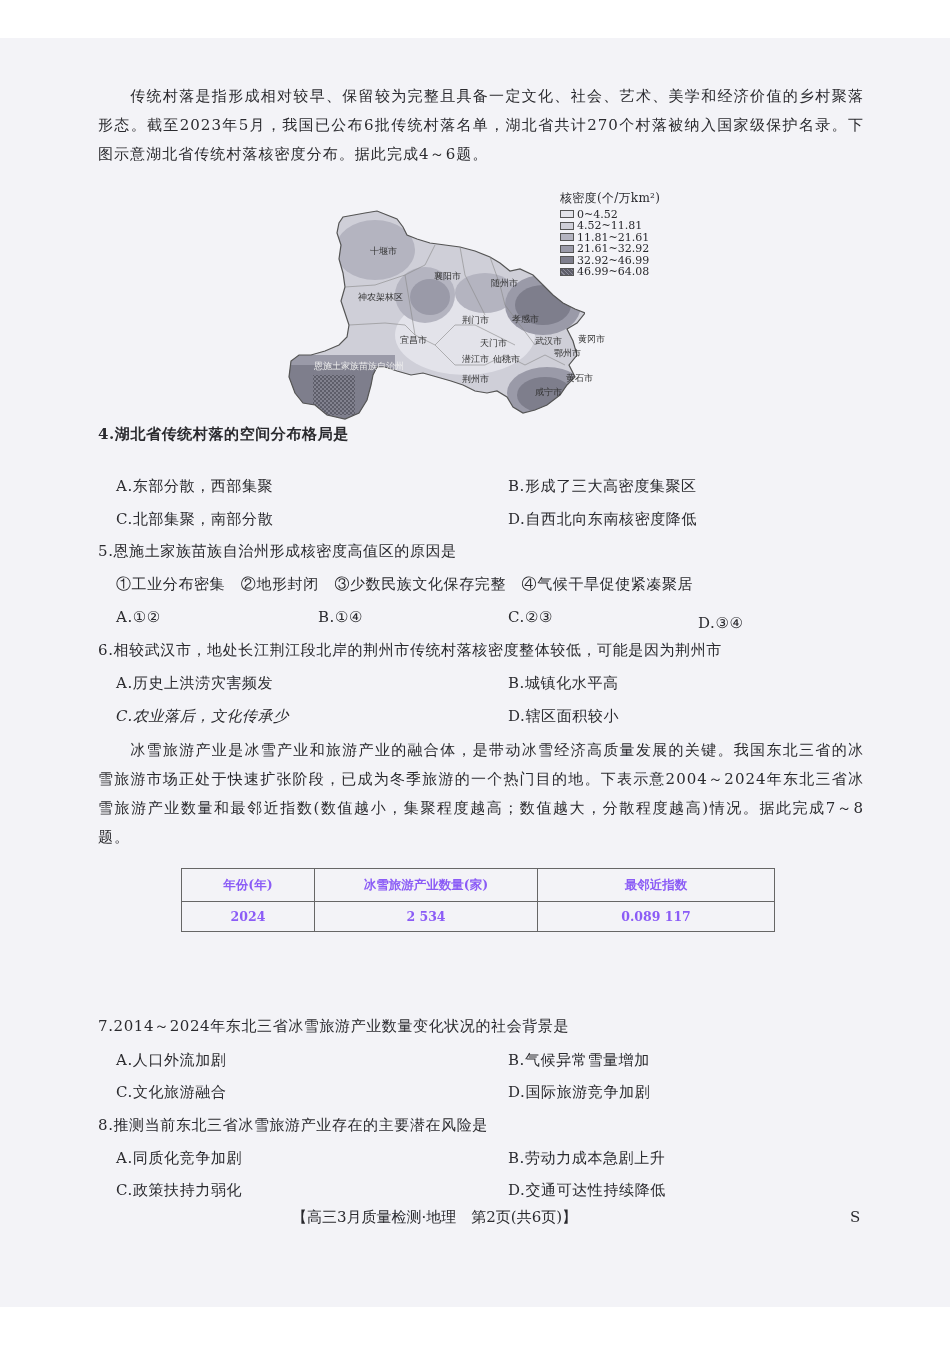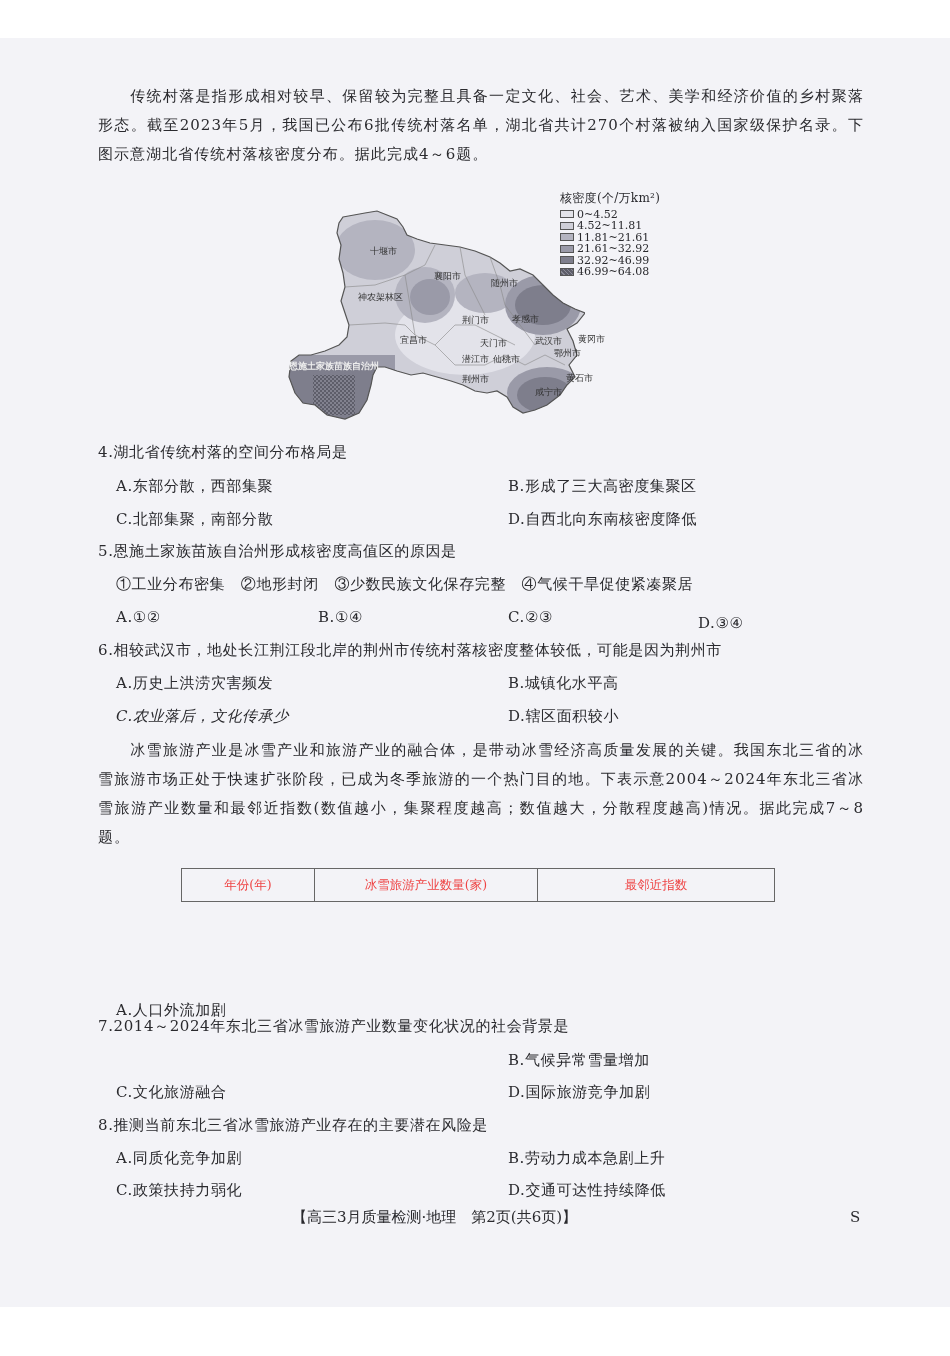--- a/index.html
+++ b/index.html
@@ -12,21 +12,21 @@
   .q { left:98px; }
   .opt { font-size:15px; }
   .map { position:absolute; left:285px; top:205px; width:300px; height:215px; }
   .legend { position:absolute; left:560px; top:193px; width:120px; font-size:11px; line-height:11.5px; }
   .legend .title { font-size:12px; margin-bottom:4px; letter-spacing:0.3px; }
   .legend .row { display:flex; align-items:center; height:11.5px; }
   .legend .sw { width:14px; height:8px; border:1px solid #555; margin-right:3px; box-sizing:border-box; }
   .lbl { position:absolute; font-size:9px; color:#333; white-space:nowrap; }
   table.data { position:absolute; left:181px; top:868px; width:594px; border-collapse:collapse;
                font-size:12.5px; border:1.5px solid #444; }
-  table.data td, table.data th { border:1px solid #666; text-align:center; height:29px; font-weight:normal; padding:0; color:#ef4444; }
+  table.data td, table.data th { border:1px solid #666; text-align:center; height:29px; font-weight:bold; padding:0; color:#8b5cf6; }
   table.data th { height:32px; }
   .footer { position:absolute; top:1208px; font-size:15px; white-space:nowrap; }
 </style>
 </head>
 <body>
 
 <div class="page"></div>
 
 <div class="para" style="top:82px;"><span class="indent"></span><span>传统村落是指形成相对较早、保留较为完整且具备一定文化、社会、艺术、美学和经济价值的乡村聚落形态。截至2023年5月，我国已公布6批传统村落名单，湖北省共计270个村落被纳入国家级保护名录。下图示意湖北省传统村落核密度分布。据此完成4～6题。</span></div>
 
@@ -75,21 +75,21 @@
 <span class="lbl" style="left:358px;top:291px;">神农架林区</span>
 <span class="lbl" style="left:462px;top:314px;">荆门市</span>
 <span class="lbl" style="left:512px;top:313px;">孝感市</span>
 <span class="lbl" style="left:400px;top:334px;">宜昌市</span>
 <span class="lbl" style="left:480px;top:337px;">天门市</span>
 <span class="lbl" style="left:535px;top:335px;">武汉市</span>
 <span class="lbl" style="left:578px;top:333px;">黄冈市</span>
 <span class="lbl" style="left:554px;top:347px;">鄂州市</span>
 <span class="lbl" style="left:462px;top:353px;">潜江市</span>
 <span class="lbl" style="left:493px;top:353px;">仙桃市</span>
-<span class="lbl" style="left:289px;top:360px;color:#eee;font-weight:bold;">恩施土家族苗族自治州</span>
+<span class="lbl" style="left:314px;top:360px;color:#eee;">恩施土家族苗族自治州</span>
 <span class="lbl" style="left:462px;top:373px;">荆州市</span>
 <span class="lbl" style="left:566px;top:372px;">黄石市</span>
 <span class="lbl" style="left:535px;top:386px;text-align:right;">咸宁市</span>
 
 <div class="legend">
   <div class="title">核密度(个/万km²)</div>
   <div class="row">
       <span class="sw" style="background:#e4e4ea"></span>
       <span>0~4.52</span>
     </div>
@@ -108,21 +108,21 @@
   <div class="row">
       <span class="sw" style="background:#7e7e8c"></span>
       <span>32.92~46.99</span>
     </div>
   <div class="row">
       <span class="sw" style="background:repeating-linear-gradient(45deg,#5e5e6a 0 2px,#8a8a96 2px 3px)"></span>
       <span>46.99~64.08</span>
     </div>
 </div>
 
-<div class="t q" style="top:442px;">4.湖北省传统村落的空间分布格局是</div>
+<div class="t q" style="top:424px;font-weight:bold;">4.湖北省传统村落的空间分布格局是</div>
 <div class="t opt" style="left:116px;top:476px;">A.东部分散，西部集聚</div>
 <div class="t opt" style="left:508px;top:476px;">B.形成了三大高密度集聚区</div>
 <div class="t opt" style="left:116px;top:509px;">C.北部集聚，南部分散</div>
 <div class="t opt" style="left:508px;top:509px;">D.自西北向东南核密度降低</div>
 
 <div class="t q" style="top:541px;">5.恩施土家族苗族自治州形成核密度高值区的原因是</div>
 <div class="t opt" style="left:116px;top:574px;">①工业分布密集　②地形封闭　③少数民族文化保存完整　④气候干旱促使紧凑聚居</div>
 <div class="t opt" style="left:116px;top:607px;">A.①②</div>
 <div class="t opt" style="left:318px;top:607px;">B.①④</div>
 <div class="t opt" style="left:508px;top:607px;">C.②③</div>
@@ -136,25 +136,30 @@
 
 <div class="para" style="top:736px;"><span class="indent"></span><span>冰雪旅游产业是冰雪产业和旅游产业的融合体，是带动冰雪经济高质量发展的关键。我国东北三省的冰雪旅游市场正处于快速扩张阶段，已成为冬季旅游的一个热门目的地。下表示意2004～2024年东北三省冰雪旅游产业数量和最邻近指数(数值越小，集聚程度越高；数值越大，分散程度越高)情况。据此完成7～8题。</span></div>
 
 <table class="data">
   <tbody>
       <tr>
     <th style="width:132px">年份(年)</th>
     <th style="width:222px">冰雪旅游产业数量(家)</th>
     <th>最邻近指数</th>
   </tr>
+  <tr>
+    <td>2024</td>
+    <td>2 534</td>
+    <td>0.089 117</td>
+  </tr>
 </tbody>
   </table>
 
 <div class="t q" style="top:1016px;">7.2014～2024年东北三省冰雪旅游产业数量变化状况的社会背景是</div>
-<div class="t opt" style="left:116px;top:1000px;text-align:right;">A.人口外流加剧</div>
+<div class="t opt" style="left:116px;top:1050px;text-align:right;">A.人口外流加剧</div>
 <div class="t opt" style="left:508px;top:1050px;">B.气候异常雪量增加</div>
 <div class="t opt" style="left:116px;top:1082px;">C.文化旅游融合</div>
 <div class="t opt" style="left:508px;top:1082px;">D.国际旅游竞争加剧</div>
 
 <div class="t q" style="top:1115px;">8.推测当前东北三省冰雪旅游产业存在的主要潜在风险是</div>
 <div class="t opt" style="left:116px;top:1148px;">A.同质化竞争加剧</div>
 <div class="t opt" style="left:508px;top:1148px;">B.劳动力成本急剧上升</div>
 <div class="t opt" style="left:116px;top:1180px;">C.政策扶持力弱化</div>
 <div class="t opt" style="left:508px;top:1180px;">D.交通可达性持续降低</div>
 

